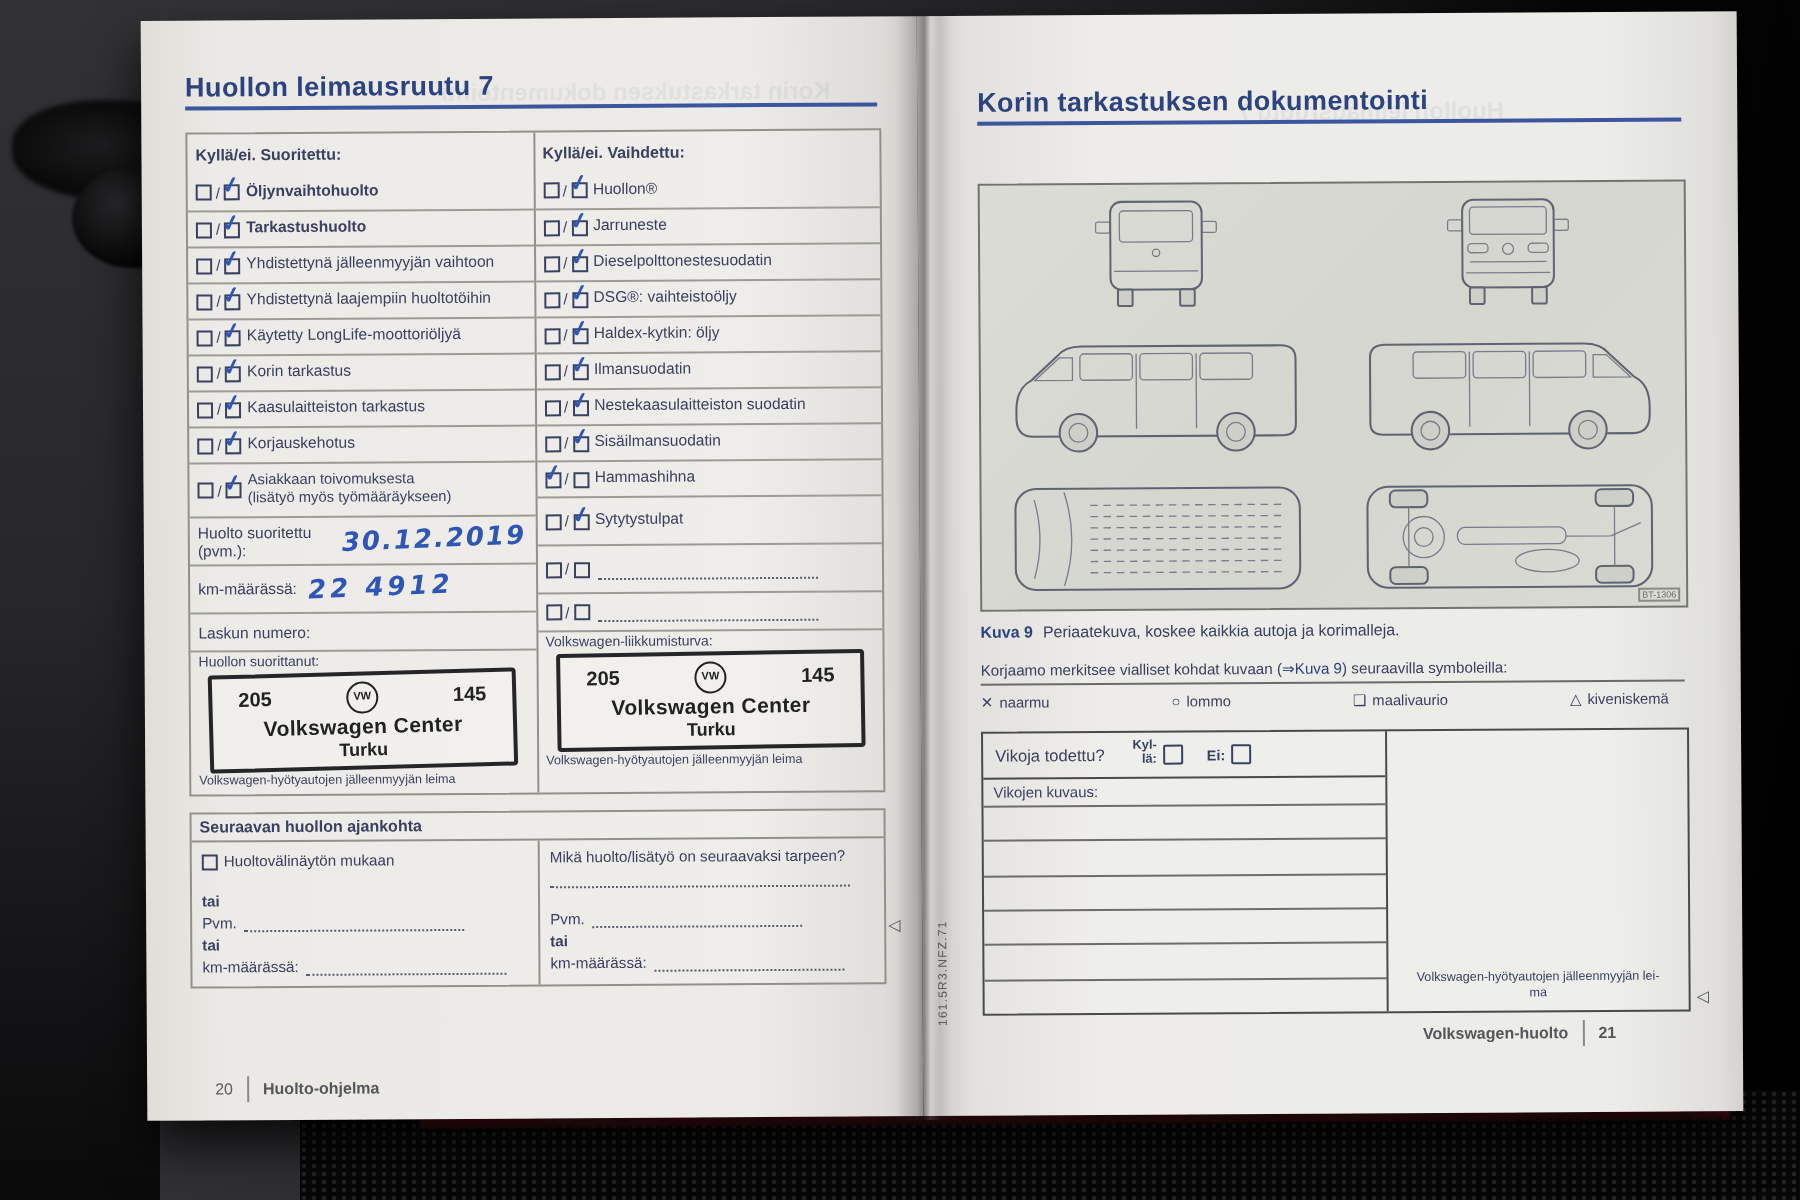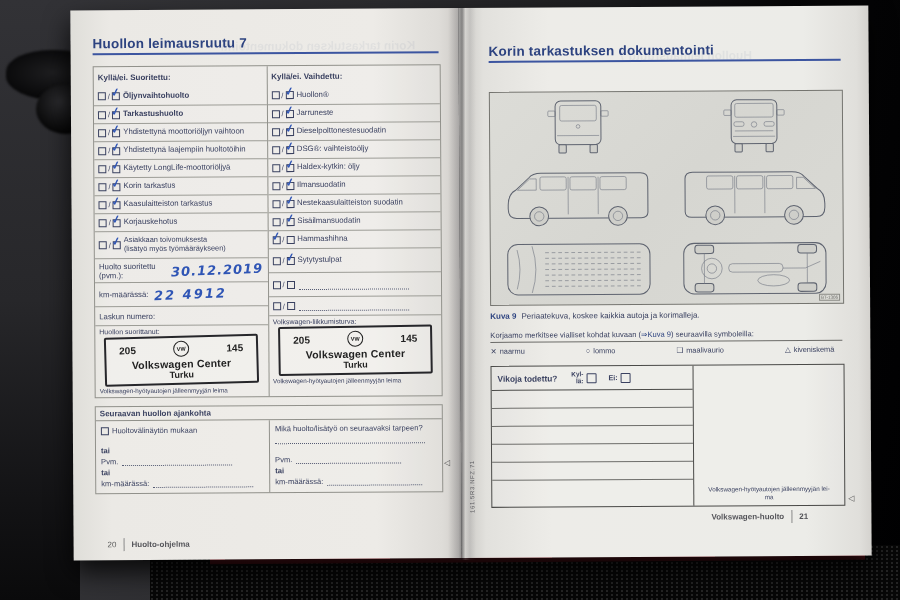--- a/index.html
+++ b/index.html
@@ -98,21 +98,21 @@
   .legend{position:absolute;left:30px;top:339px;width:344px;display:flex;justify-content:space-between;
     font-size:7.4px;color:#3a4160;}
   .legend .it{display:flex;align-items:center;gap:3px;}
   .legend .sym{font-size:7.5px;}
   .defects{position:absolute;left:30px;top:358px;width:352px;height:140px;border:1.2px solid #4a4a48;
     display:flex;background:rgba(255,255,255,0.1);}
   .def-left{width:57%;box-sizing:border-box;display:flex;flex-direction:column;}
   .def-right{width:43%;border-left:1px solid #4a4a48;position:relative;box-sizing:border-box;}
   .def-q{height:24px;border-bottom:1px solid #4a4a48;display:flex;align-items:center;padding:0 6px;
     font-size:8.3px;color:#3a4160;box-sizing:border-box;}
-  .def-q .qq{font-weight:bold;margin-right:14px;}
+  .def-q .qq{font-weight:normal;margin-right:14px;}
   .kyl{font-size:6.4px;line-height:1.05;text-align:right;margin-right:3px;font-weight:bold;}
   .cbx{width:8px;height:8px;border:1.3px solid #3a4160;border-radius:1px;display:inline-block;margin-right:12px;}
   .ei{font-size:7.2px;font-weight:bold;margin-right:3px;}
   .def-desc-label{font-size:7.5px;color:#3a4160;height:14px;padding:2px 5px 0;border-bottom:1px solid #6d6d6a;box-sizing:border-box;}
   .dline{height:17px;border-bottom:1px solid #6d6d6a;}
   .dline:last-child{border-bottom:none;}
   .def-stamp-cap{position:absolute;left:0;right:0;bottom:4px;text-align:center;font-size:6.3px;color:#3a4160;line-height:1.25;}
   .vcode{position:absolute;left:8px;top:415px;height:90px;writing-mode:vertical-rl;transform:rotate(180deg);
     font-size:6px;color:#5a5a5e;letter-spacing:0.6px;}
 </style>
@@ -153,21 +153,21 @@
                   <span class="cb chk"></span>
                 </span>
                 <span class="lbl b">Tarkastushuolto</span>
               </div>
               <div class="trow">
                 <span class="cbp">
                   <span class="cb"></span>
                   <span class="sl">/</span>
                   <span class="cb chk"></span>
                 </span>
-                <span class="lbl">Yhdistettynä moottoriöljyn vaihtoon</span>
+                <span class="lbl">Yhdistettynä jälleenmyyjän vaihtoon</span>
               </div>
               <div class="trow">
                 <span class="cbp">
                   <span class="cb"></span>
                   <span class="sl">/</span>
                   <span class="cb chk"></span>
                 </span>
                 <span class="lbl">Yhdistettynä laajempiin huoltotöihin</span>
               </div>
               <div class="trow">
@@ -540,20 +540,21 @@
       <div class="defects">
         <div class="def-left">
           <div class="def-q">
             <span class="qq">Vikoja todettu?</span>
             <span class="kyl"><span>Kyl-</span><br>
             <span>lä:</span></span>
             <span class="cbx"></span>
             <span class="ei">Ei:</span>
             <span class="cbx" style="margin-right:0;"></span>
           </div>
+          <div class="def-desc-label">Vikojen kuvaus:</div>
           <div class="dline"></div>
           <div class="dline"></div>
           <div class="dline"></div>
           <div class="dline"></div>
           <div class="dline"></div>
           <div class="dline"></div>
         </div>
         <div class="def-right">
           <div class="def-stamp-cap">
             <span>Volkswagen-hyötyautojen jälleenmyyjän lei-</span><br>

